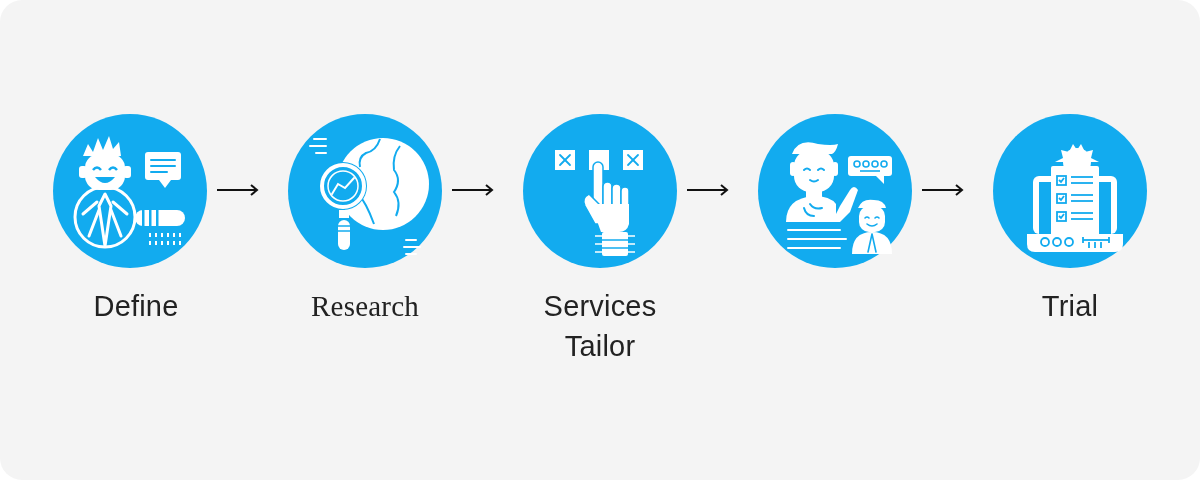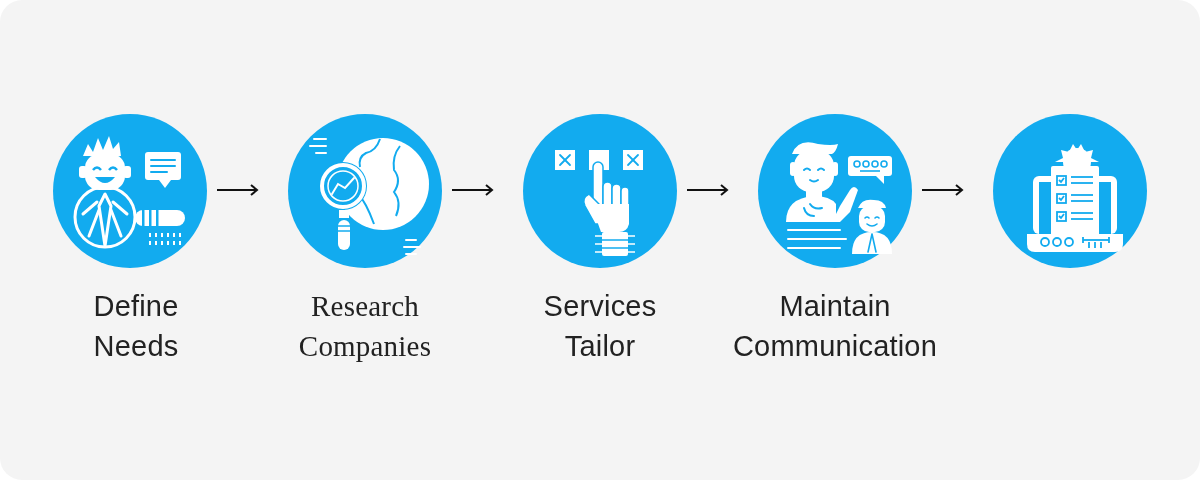--- a/index.html
+++ b/index.html
@@ -125,21 +125,20 @@
           <rect x="108" y="127" width="2" height="4"></rect>
             <rect x="114" y="127" width="2" height="4"></rect>
           <rect x="120" y="127" width="2" height="4"></rect>
             <rect x="126" y="127" width="2" height="4"></rect>
         </g>
       </svg>
     </div>
   </div>
   <div class="label" style="left:16px;">
     <span>Define</span>
-    <span>Needs</span>
   </div>
 
   <div class="arrow" style="left:216px;">
     <svg viewBox="0 0 44 16">
       <line x1="1" y1="8" x2="40" y2="8" stroke="#111" stroke-width="2"></line>
       <path d="M35 3 L41 8 L35 13" fill="none" stroke="#111" stroke-width="2"></path>
     </svg>
   </div>
 
   <div class="step" style="left:288px;">
@@ -170,21 +169,20 @@
           <line x1="28" y1="39" x2="38" y2="39"></line>
           <line x1="118" y1="126" x2="128" y2="126"></line>
           <line x1="116" y1="133" x2="132" y2="133"></line>
           <line x1="118" y1="140" x2="128" y2="140"></line>
         </g>
       </svg>
     </div>
   </div>
   <div class="label" style="left:245px;font-family:Liberation Serif, serif;">
     <span>Research</span>
-    <span>Companies</span>
   </div>
 
   <div class="arrow" style="left:451px;">
     <svg viewBox="0 0 44 16">
       <line x1="1" y1="8" x2="40" y2="8" stroke="#111" stroke-width="2"></line>
       <path d="M35 3 L41 8 L35 13" fill="none" stroke="#111" stroke-width="2"></path>
     </svg>
   </div>
 
   <div class="step" style="left:523px;">
@@ -281,24 +279,20 @@
           <path d="M114 120 L110 138 M114 120 L118 138"></path>
         </g>
 
         <g stroke="#fff" stroke-width="2" stroke-linecap="round">
           <line x1="30" y1="116" x2="82" y2="116"></line>
           <line x1="30" y1="125" x2="88" y2="125"></line>
           <line x1="30" y1="134" x2="82" y2="134"></line>
         </g>
       </svg>
     </div>
-  </div>
-  <div class="label" style="left:715px;">
-    <span>Maintain</span>
-    <span>Communication</span>
   </div>
 
   <div class="arrow" style="left:921px;">
     <svg viewBox="0 0 44 16">
       <line x1="1" y1="8" x2="40" y2="8" stroke="#111" stroke-width="2"></line>
       <path d="M35 3 L41 8 L35 13" fill="none" stroke="#111" stroke-width="2"></path>
     </svg>
   </div>
 
   <div class="step" style="left:993px;">
@@ -338,15 +332,16 @@
           <line x1="90" y1="123" x2="90" y2="129"></line>
           <line x1="116" y1="123" x2="116" y2="129"></line>
           <line x1="96" y1="128" x2="96" y2="134"></line>
           <line x1="102" y1="128" x2="102" y2="134"></line>
           <line x1="108" y1="128" x2="108" y2="134"></line>
         </g>
       </svg>
     </div>
   </div>
   <div class="label" style="left:950px;">
+    <span>Trial</span>
   </div>
 
 </div>
 
 </body></html>

